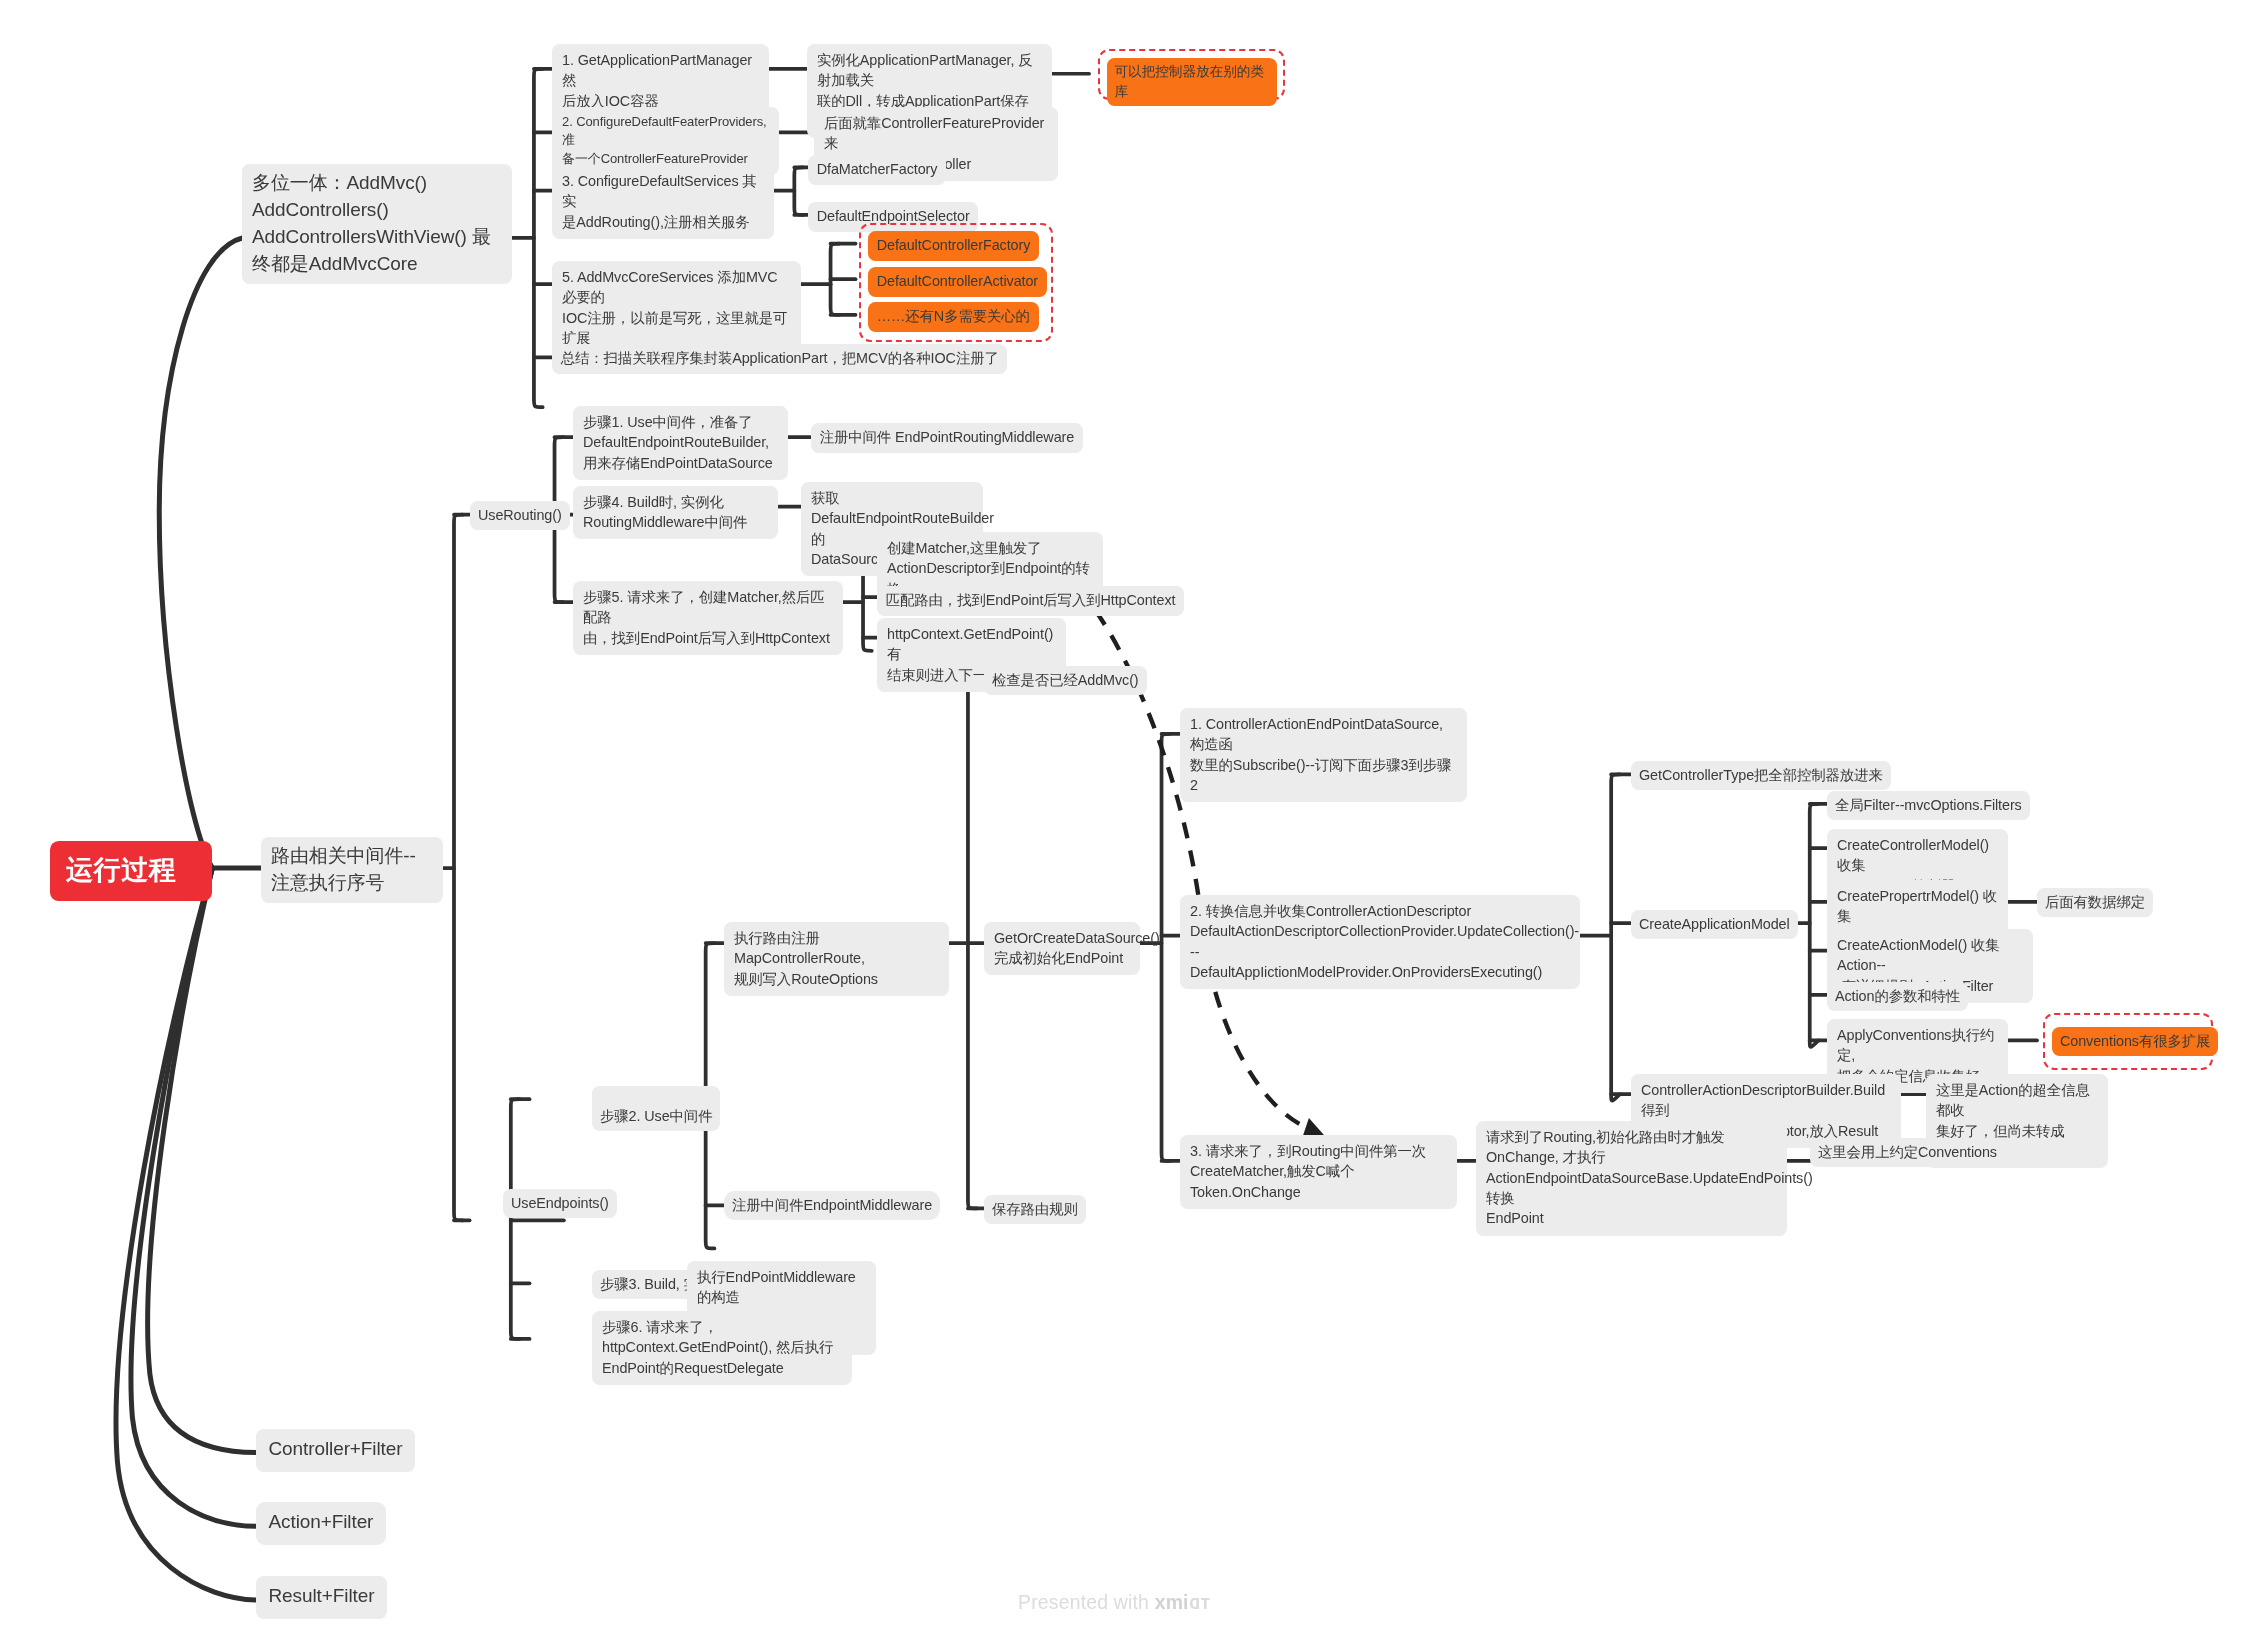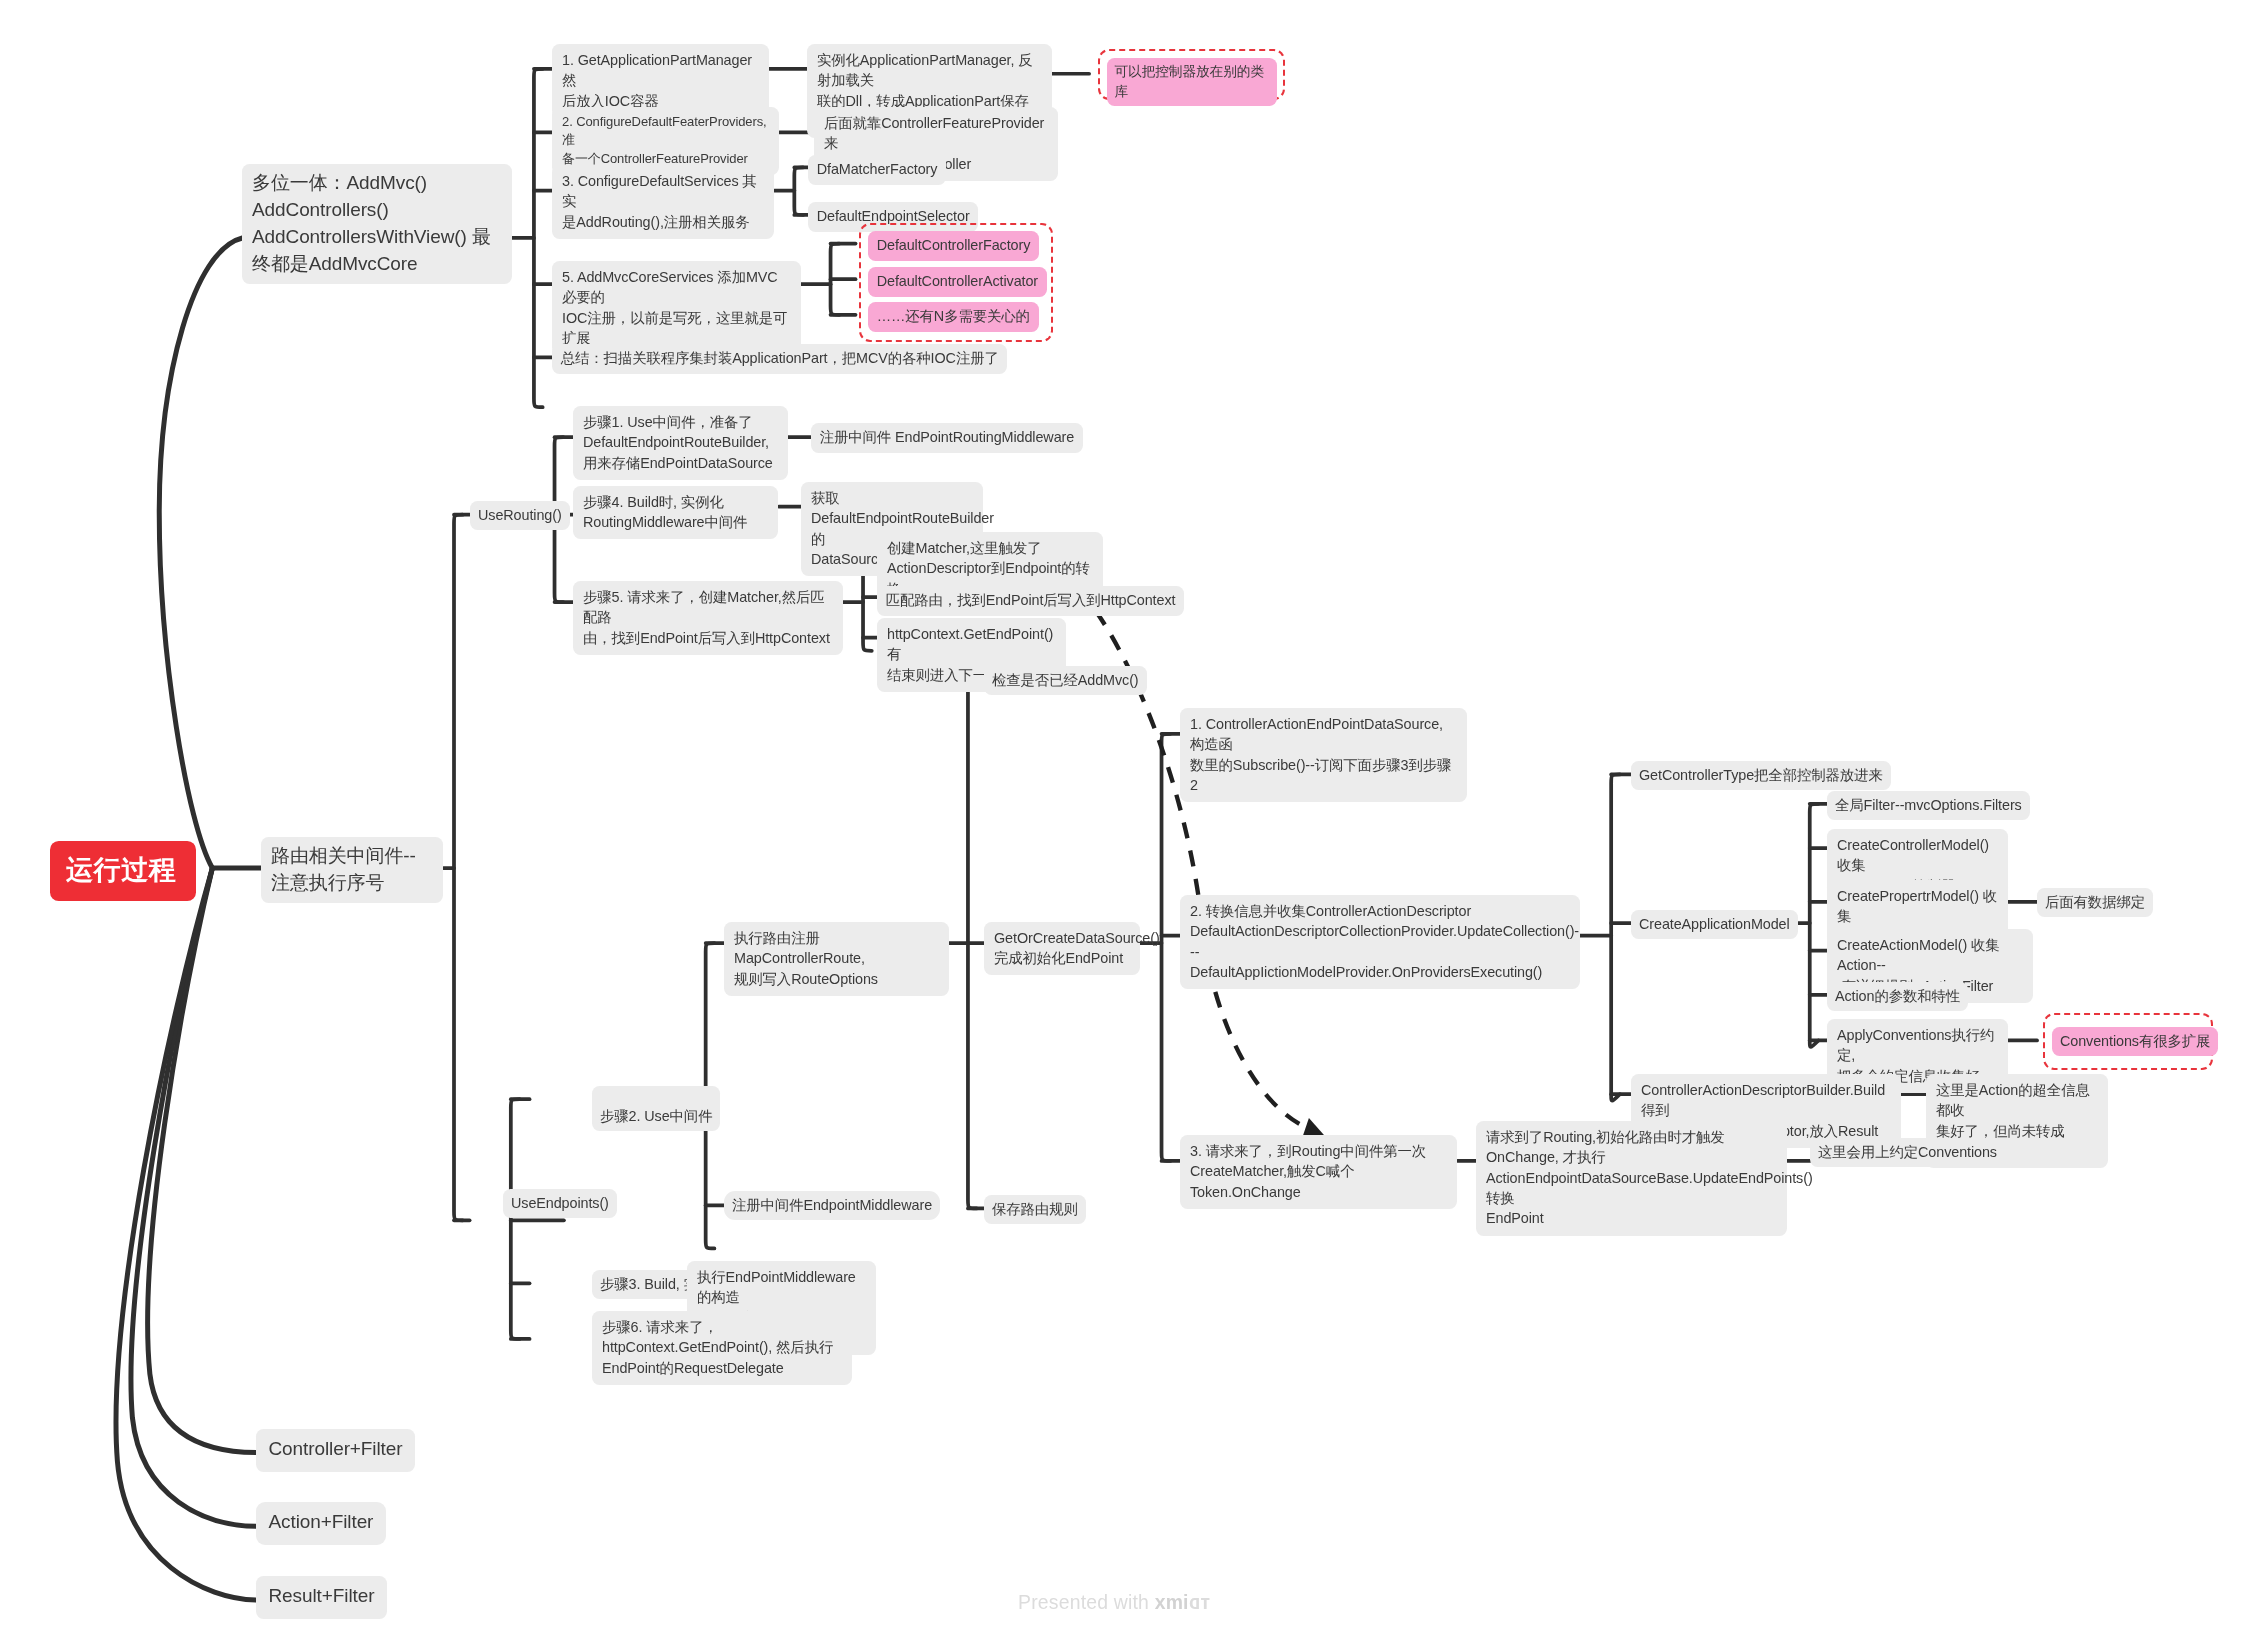--- a/index.html
+++ b/index.html
@@ -26,21 +26,21 @@
   .node {
     position: absolute;
     background: #ececec;
     border-radius: 7.5px;
     color: #3a3a3a;
     line-height: 1.42;
     padding: 5.6px 10px 6.9px 10px;
     white-space: pre-line;
     letter-spacing: -0.1px;
   }
-  .node.plain { background: #f9a8d4; }
+  .node.plain { background: #f97316; }
   
   .root {
     background: #ee2e35;
     color: #ffffff;
     font-weight: bold;
     border-radius: 8.7px;
     padding: 10px 16px 12px 16px;
     letter-spacing: 0.6px;
   }
   
@@ -183,21 +183,21 @@
     </g>
 
     <g fill="none" stroke="#1f1f1f" stroke-width="7" stroke-dasharray="26 20" stroke-linecap="butt">
       <path d="M1660,880 C 1790,960 1900,1250 1925,1480 C 1945,1660 2030,1790 2106,1810"></path>
     </g>
     <g fill="#1f1f1f">
       <path d="M2096,1790 L 2124,1822 L 2086,1820 Z"></path>
     </g>
   </svg>
 
-  <div class="node root" style="left:50px; top:841px; width:146px; font-size:27px;">运行过程</div>
+  <div class="node root" style="left:50px; top:841px; width:162px; font-size:27px;">运行过程</div>
 
   <div class="node" style="left:242px; top:164px; width:270px; font-size:19px;">多位一体：AddMvc()
 AddControllers()
 AddControllersWithView() 最
 终都是AddMvcCore</div>
 
   <div class="node" style="left:552px; top:44px; width:217px; font-size:14.4px;">1. GetApplicationPartManager 然
 后放入IOC容器</div>
   <div class="node" style="left:807px; top:44px; width:245px; font-size:14.4px;">实例化ApplicationPartManager, 反射加载关
 联的Dll，转成ApplicationPart保存起来</div>

